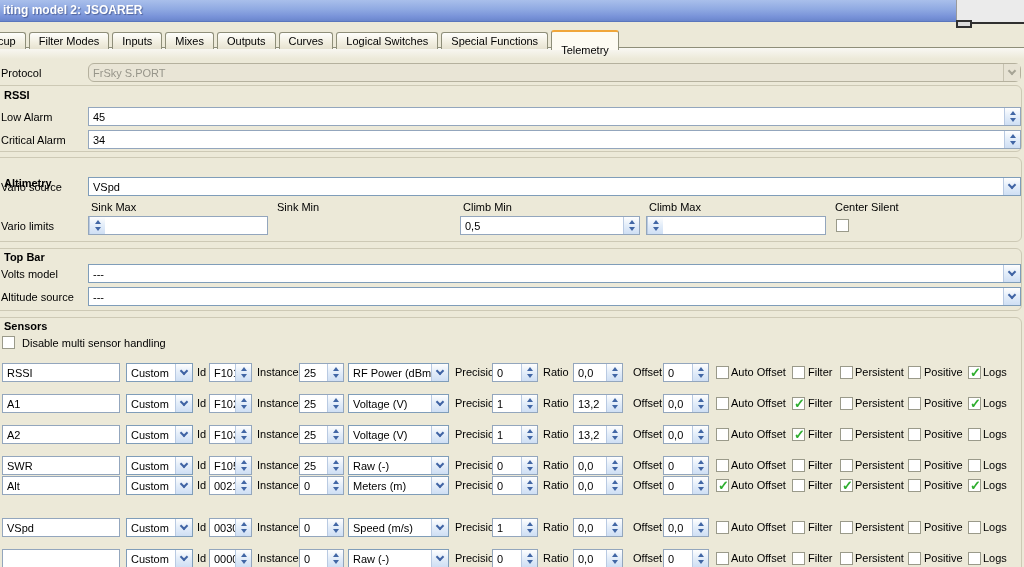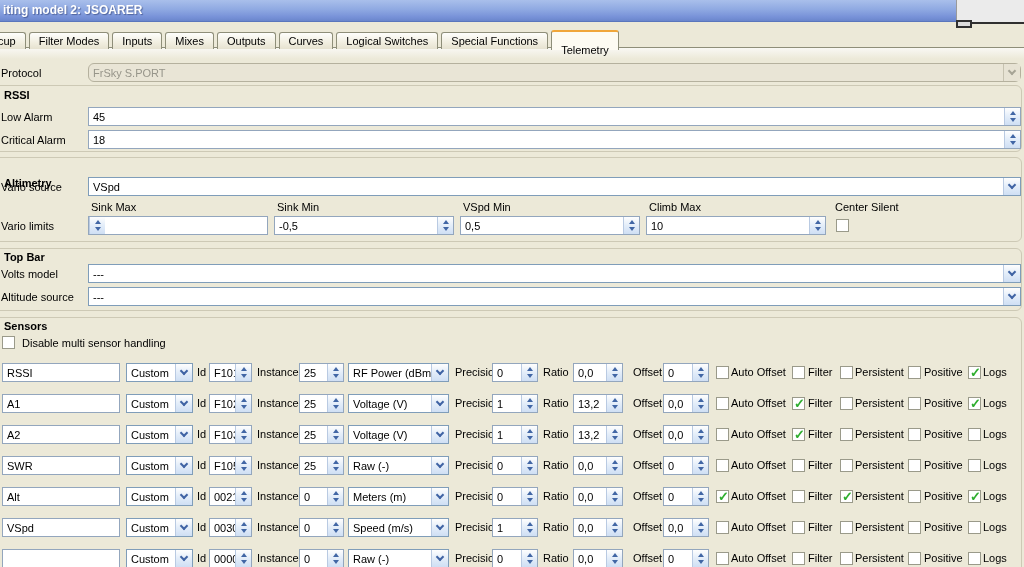--- a/index.html
+++ b/index.html
@@ -107,21 +107,21 @@
   <div class="group" style="top:85px;height:67px"></div>
   <div class="sec-h" style="left:4px;top:89px">RSSI</div>
   <div class="lbl" style="left:1px;top:111px">Low Alarm</div>
   <div class="lbl" style="left:1px;top:134px">Critical Alarm</div>
 
   <div class="group" style="top:157px;height:85px"></div>
   <div class="sec-h" style="left:4px;top:177px">Altimetry</div>
   <div class="lbl" style="left:1px;top:181px">Vario source</div>
   <div class="lbl" style="left:91px;top:201px">Sink Max</div>
   <div class="lbl" style="left:277px;top:201px">Sink Min</div>
-  <div class="lbl" style="left:463px;top:201px">VSpd Min</div>
+  <div class="lbl" style="left:463px;top:201px">Climb Min</div>
   <div class="lbl" style="left:649px;top:201px">Climb Max</div>
   <div class="lbl" style="left:835px;top:201px">Center Silent</div>
   <div class="lbl" style="left:1px;top:220px">Vario limits</div>
 
   <div class="group" style="top:248px;height:63px"></div>
   <div class="sec-h" style="left:4px;top:251px">Top Bar</div>
   <div class="lbl" style="left:1px;top:268px">Volts model</div>
   <div class="lbl" style="left:1px;top:291px">Altitude source</div>
 
   <div class="group" style="top:317px;height:258px"></div>
@@ -382,21 +382,21 @@
         <div class="rlbl" style="left: 731px;">Auto Offset</div>
         <div class="checkbox" style="left: 792px; top: 9px;"></div>
         <div class="rlbl" style="left: 808px;">Filter</div>
         <div class="checkbox" style="left: 840px; top: 9px;"></div>
         <div class="rlbl" style="left: 855px;">Persistent</div>
         <div class="checkbox" style="left: 908px; top: 9px;"></div>
         <div class="rlbl" style="left: 924px;">Positive</div>
         <div class="checkbox" style="left: 968px; top: 9px;"></div>
         <div class="rlbl" style="left: 983px;">Logs</div>
       </div>
-      <div class="srow" style="top: 481px; padding-left: 30px;">
+      <div class="srow" style="top: 470px; padding-left: 30px;">
         <div class="tinput" style="left: 2px; top: 6px; width: 118px;">Alt</div>
         <div class="combo" style="left: 126px; top: 6px; width: 67px;">
           <span class="combo-text">Custom</span>
           <span class="combo-btn">
             <span class="chev"></span>
           </span>
         </div>
         <div class="rlbl" style="left: 197px;">Id</div>
         <div class="spin" style="left: 209px; top: 6px; width: 43px;">
           <span class="spin-text">0021</span>
@@ -593,54 +593,46 @@
       </span>
     </div>
     <div class="spin" style="left: 88px; top: 107px; width: 933px;">
       <span class="spin-text">45</span>
       <span class="spin-btn">
         <span class="tri-up"></span>
         <span class="tri-dn"></span>
       </span>
     </div>
     <div class="spin" style="left: 88px; top: 130px; width: 933px;">
-      <span class="spin-text">18</span>
+      <span class="spin-text">34</span>
       <span class="spin-btn">
         <span class="tri-up"></span>
         <span class="tri-dn"></span>
       </span>
     </div>
     <div class="combo" style="left: 88px; top: 177px; width: 933px;">
       <span class="combo-text">VSpd</span>
       <span class="combo-btn">
         <span class="chev"></span>
       </span>
     </div>
     <div class="spin" style="left: 88px; top: 216px; width: 180px;">
-      <span class="spin-btn">
-        <span class="tri-up"></span>
-        <span class="tri-dn"></span>
-      </span>
-    </div>
-    <div class="spin" style="left: 274px; top: 216px; width: 180px;">
-      <span class="spin-text">-0,5</span>
       <span class="spin-btn">
         <span class="tri-up"></span>
         <span class="tri-dn"></span>
       </span>
     </div>
     <div class="spin" style="left: 460px; top: 216px; width: 180px;">
       <span class="spin-text">0,5</span>
       <span class="spin-btn">
         <span class="tri-up"></span>
         <span class="tri-dn"></span>
       </span>
     </div>
     <div class="spin" style="left: 646px; top: 216px; width: 180px;">
-      <span class="spin-text">10</span>
       <span class="spin-btn">
         <span class="tri-up"></span>
         <span class="tri-dn"></span>
       </span>
     </div>
     <div class="checkbox" style="left: 836px; top: 219px;"></div>
     <div class="combo" style="left: 88px; top: 264px; width: 933px;">
       <span class="combo-text">---</span>
       <span class="combo-btn">
         <span class="chev"></span>

